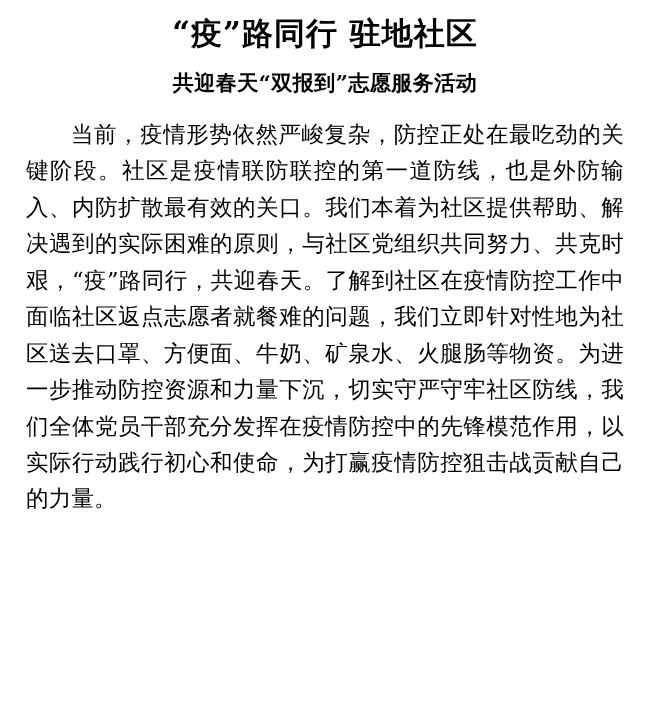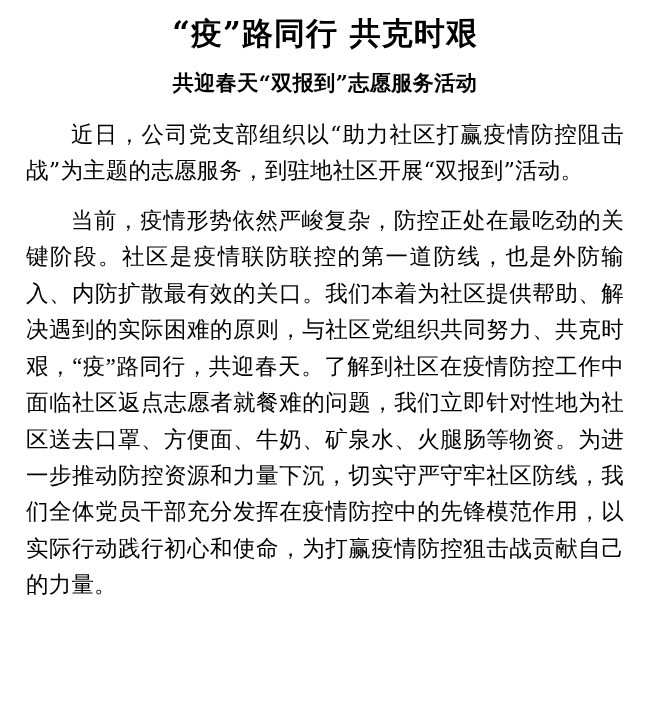--- a/index.html
+++ b/index.html
@@ -54,19 +54,18 @@
   }
   .para + .para {
     margin-top: 14px;
     font-family: Liberation Serif, serif;
   }
 </style>
 </head>
 <body>
 
 <div class="page">
-  <h1 class="doc-title">“疫”路同行  共克时艰</h1>
+  <h1 class="doc-title">“疫”路同行  驻地社区</h1>
   <h2 class="doc-subtitle">共迎春天“双报到”志愿服务活动</h2>
   <div class="body-text">
-    <p class="para">近日，公司党支部组织以“助力社区打赢疫情防控阻击战”为主题的志愿服务，到驻地社区开展“双报到”活动。</p>
     <p class="para">当前，疫情形势依然严峻复杂，防控正处在最吃劲的关键阶段。社区是疫情联防联控的第一道防线，也是外防输入、内防扩散最有效的关口。我们本着为社区提供帮助、解决遇到的实际困难的原则，与社区党组织共同努力、共克时艰，“疫”路同行，共迎春天。了解到社区在疫情防控工作中面临社区返点志愿者就餐难的问题，我们立即针对性地为社区送去口罩、方便面、牛奶、矿泉水、火腿肠等物资。为进一步推动防控资源和力量下沉，切实守严守牢社区防线，我们全体党员干部充分发挥在疫情防控中的先锋模范作用，以实际行动践行初心和使命，为打赢疫情防控狙击战贡献自己的力量。</p>
   </div>
 </div>
 
 </body></html>

